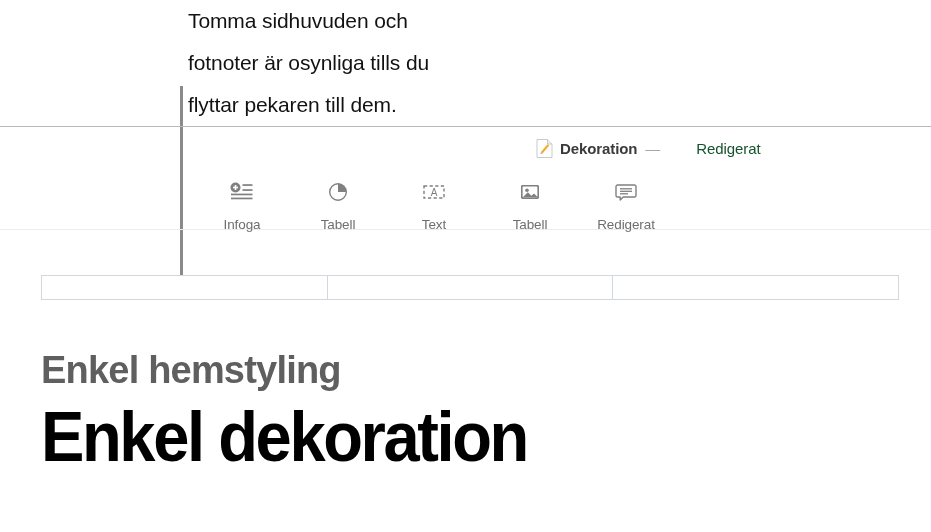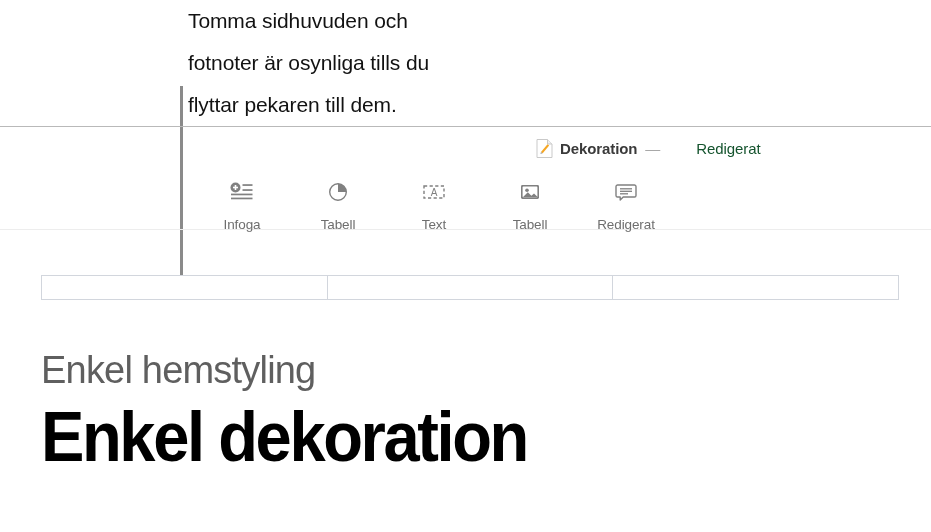--- a/index.html
+++ b/index.html
@@ -141,21 +141,21 @@
     position: absolute;
     left: 41px;
     top: 222px;
     width: 860px;
   }
   #subtitle {
     font-size: 38px;
     color: #5f5f5f;
     letter-spacing: -0.8px;
     line-height: 44px;
-    font-weight: normal;
+    font-weight: bold;
     margin: 0;
   }
   #maintitle {
     font-size: 70px;
     font-weight: bold;
     color: #000000;
     letter-spacing: -2.6px;
     line-height: 74px;
     margin: 8px 0 0 0;
     transform: scaleX(0.93);

